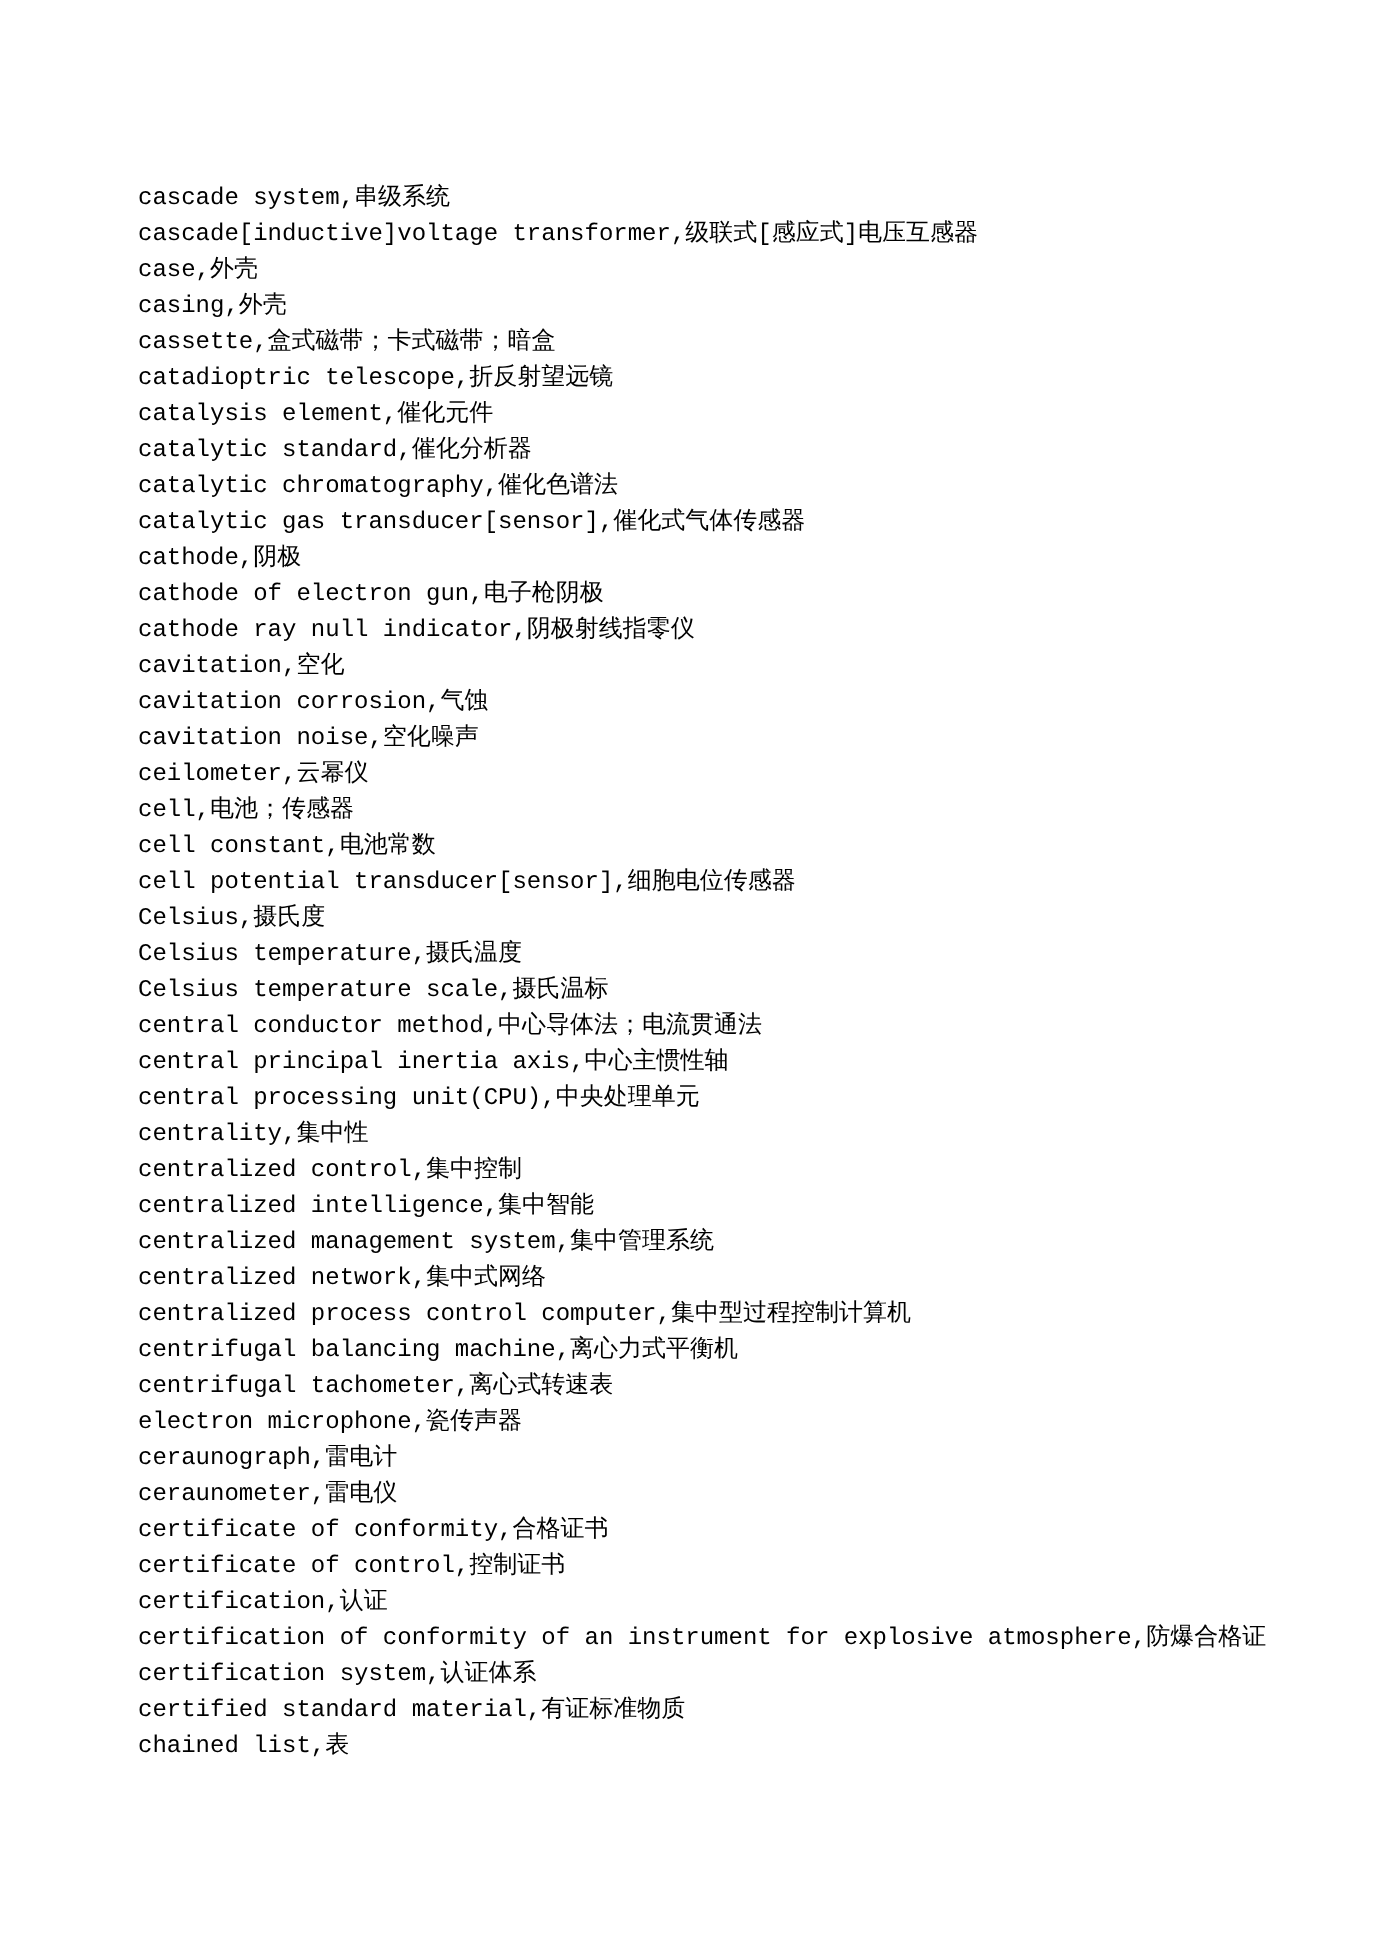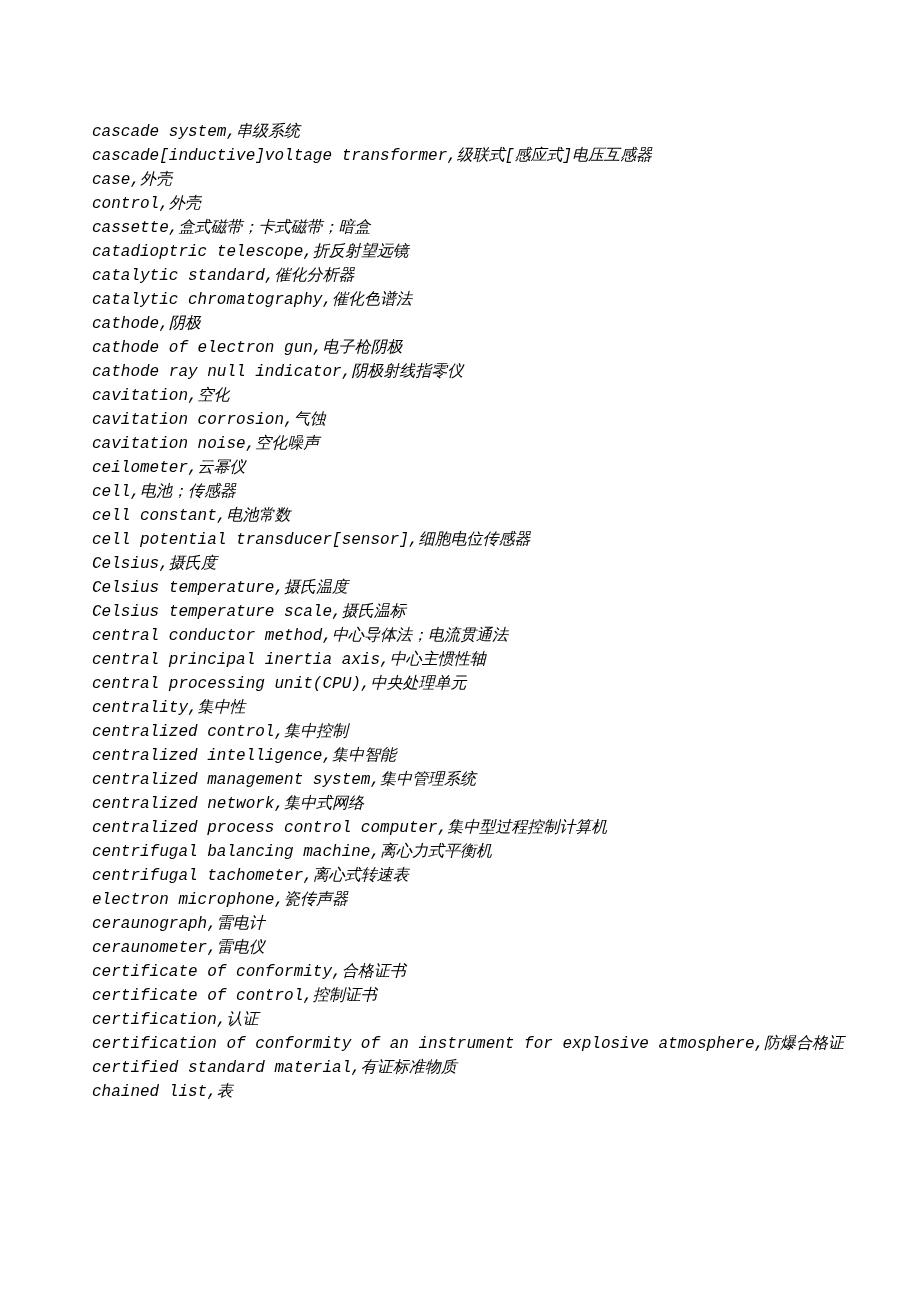--- a/index.html
+++ b/index.html
@@ -12,36 +12,37 @@
     color: #000000;
     width: 920px;
   }
   .page {
     padding: 120px 60px 60px 60px;
   }
   .entry {
     text-indent: 2em;
     white-space: pre-wrap;
     word-break: break-word;
-    font-style: italic;
   }
 </style>
 </head>
 <body>
 
 <div class="page">
   <div id="list-container">
       <div class="entry">cascade system,串级系统</div>
       <div class="entry">cascade[inductive]voltage transformer,级联式[感应式]电压互感器</div>
       <div class="entry">case,外壳</div>
-      <div class="entry">control,外壳</div>
+      <div class="entry">casing,外壳</div>
       <div class="entry">cassette,盒式磁带；卡式磁带；暗盒</div>
       <div class="entry">catadioptric telescope,折反射望远镜</div>
+      <div class="entry">catalysis element,催化元件</div>
       <div class="entry">catalytic standard,催化分析器</div>
       <div class="entry">catalytic chromatography,催化色谱法</div>
+      <div class="entry">catalytic gas transducer[sensor],催化式气体传感器</div>
       <div class="entry">cathode,阴极</div>
       <div class="entry">cathode of electron gun,电子枪阴极</div>
       <div class="entry">cathode ray null indicator,阴极射线指零仪</div>
       <div class="entry">cavitation,空化</div>
       <div class="entry">cavitation corrosion,气蚀</div>
       <div class="entry">cavitation noise,空化噪声</div>
       <div class="entry">ceilometer,云幂仪</div>
       <div class="entry">cell,电池；传感器</div>
       <div class="entry">cell constant,电池常数</div>
       <div class="entry">cell potential transducer[sensor],细胞电位传感器</div>
@@ -59,16 +60,17 @@
       <div class="entry">centralized process control computer,集中型过程控制计算机</div>
       <div class="entry">centrifugal balancing machine,离心力式平衡机</div>
       <div class="entry">centrifugal tachometer,离心式转速表</div>
       <div class="entry">electron microphone,瓷传声器</div>
       <div class="entry">ceraunograph,雷电计</div>
       <div class="entry">ceraunometer,雷电仪</div>
       <div class="entry">certificate of conformity,合格证书</div>
       <div class="entry">certificate of control,控制证书</div>
       <div class="entry">certification,认证</div>
       <div class="entry">certification of conformity of an instrument for explosive atmosphere,防爆合格证</div>
+      <div class="entry">certification system,认证体系</div>
       <div class="entry">certified standard material,有证标准物质</div>
       <div class="entry">chained list,表</div>
     </div>
 </div>
 
 </body></html>

